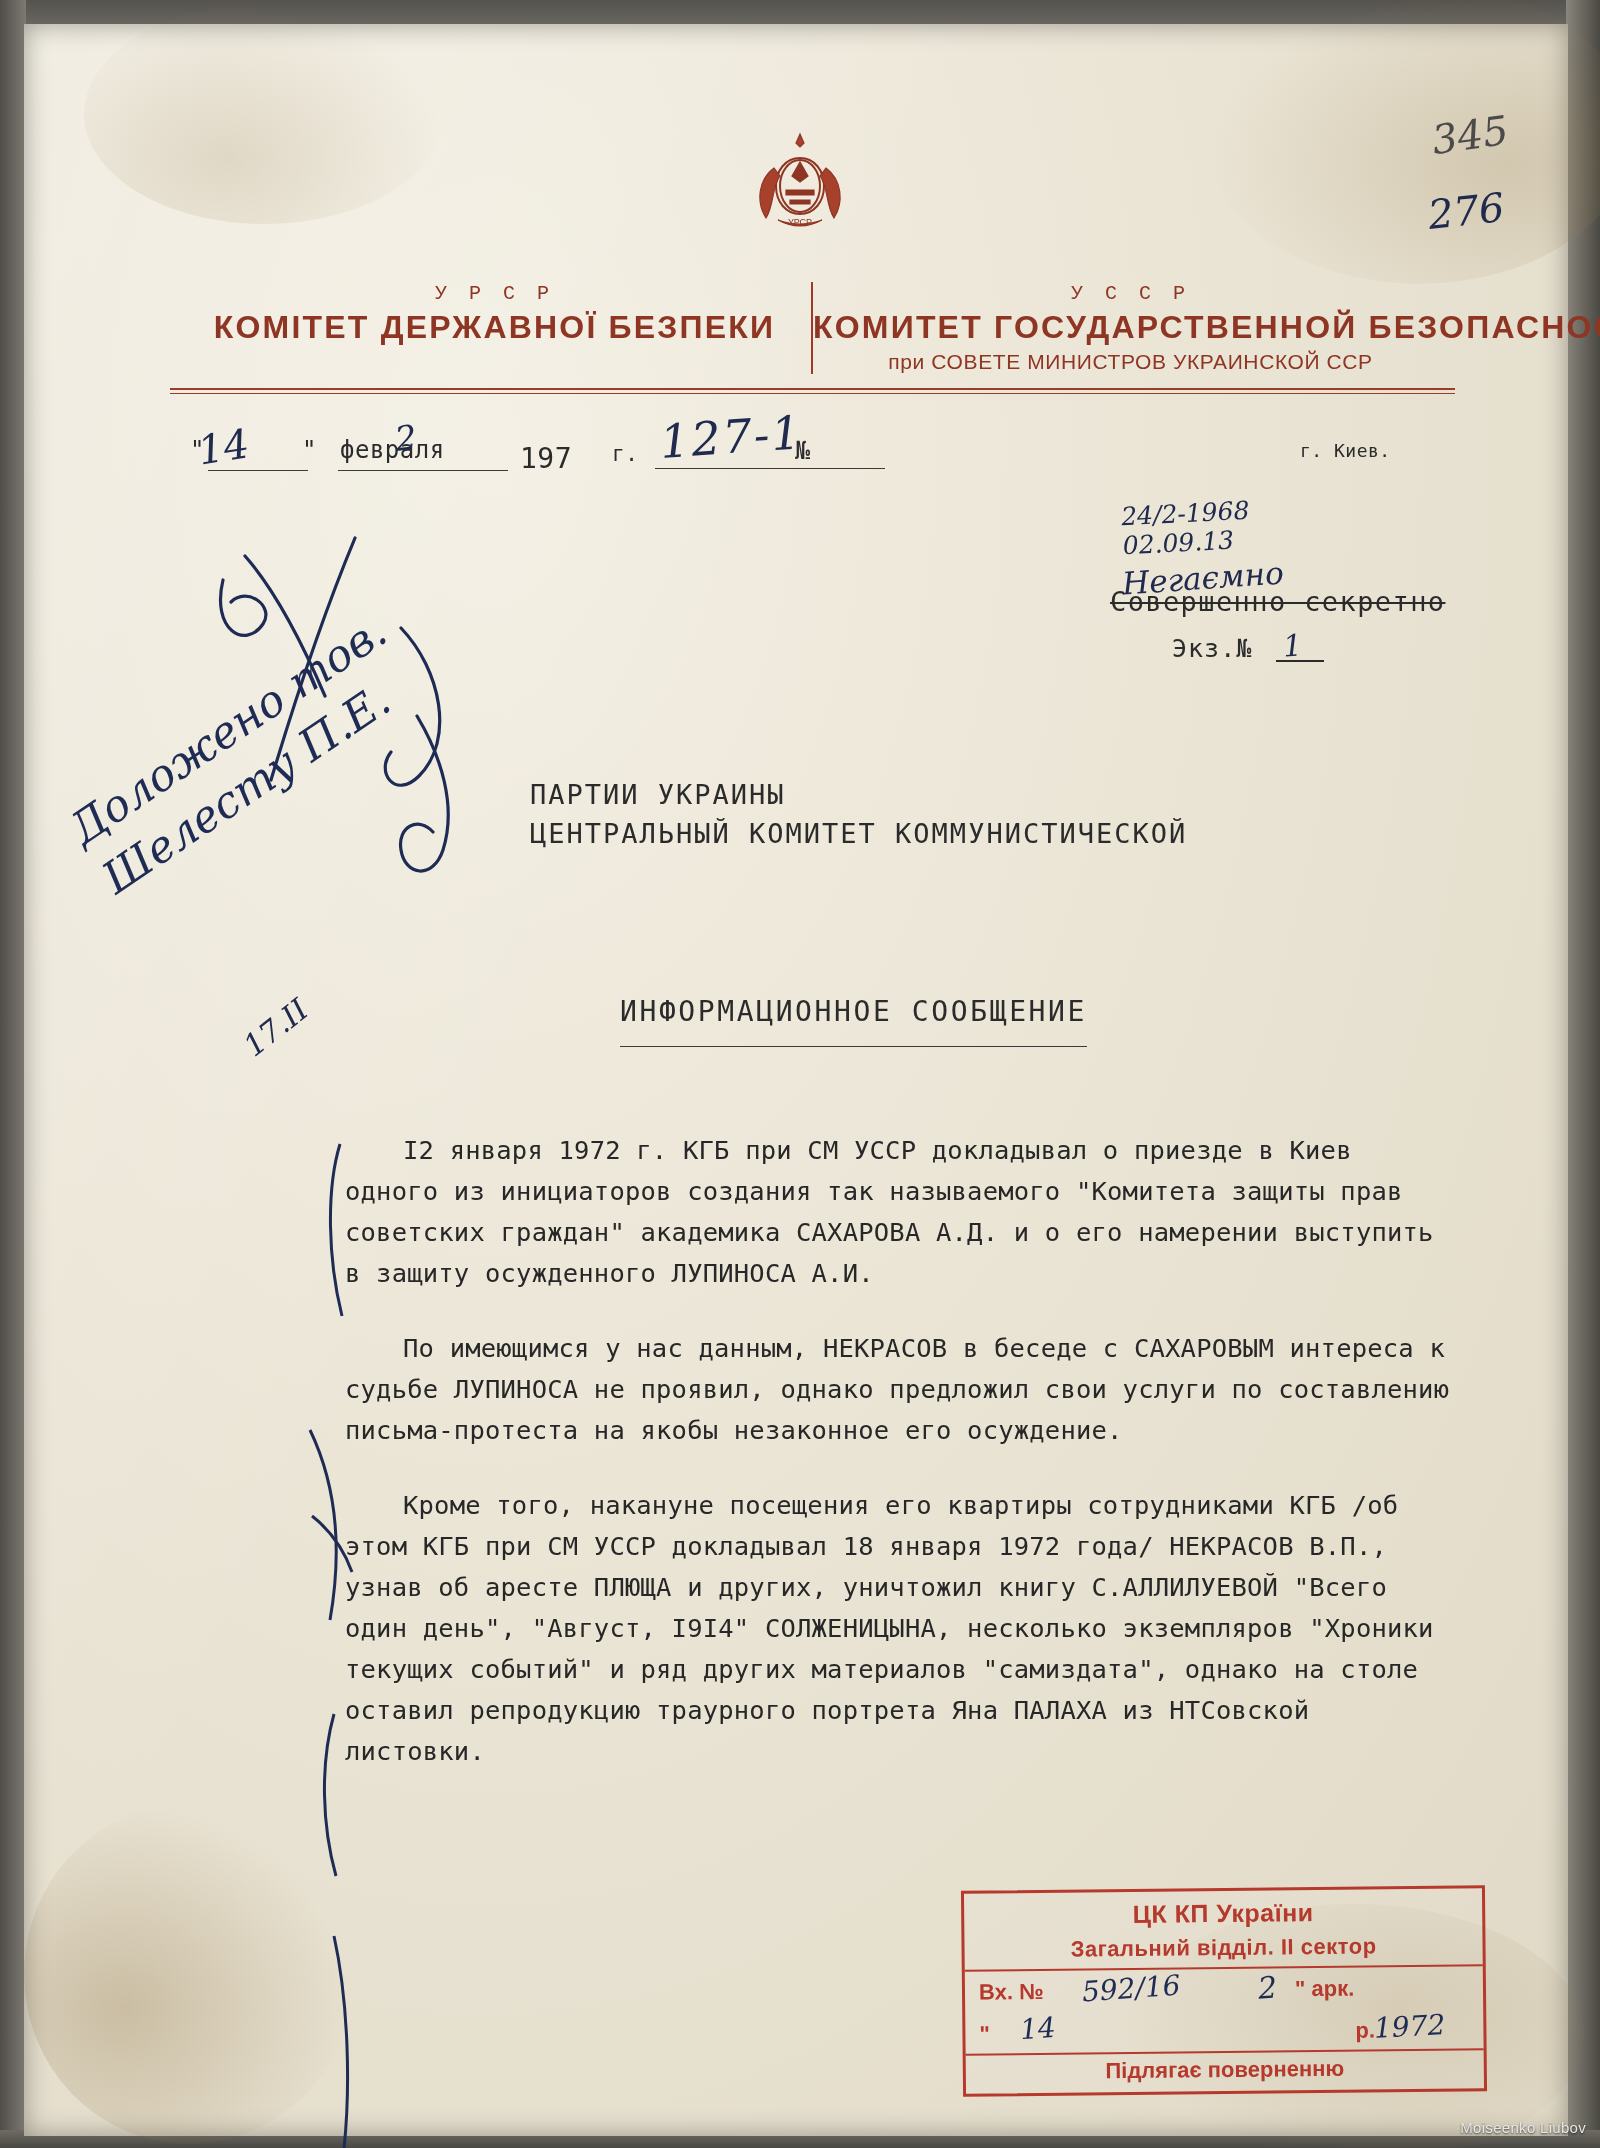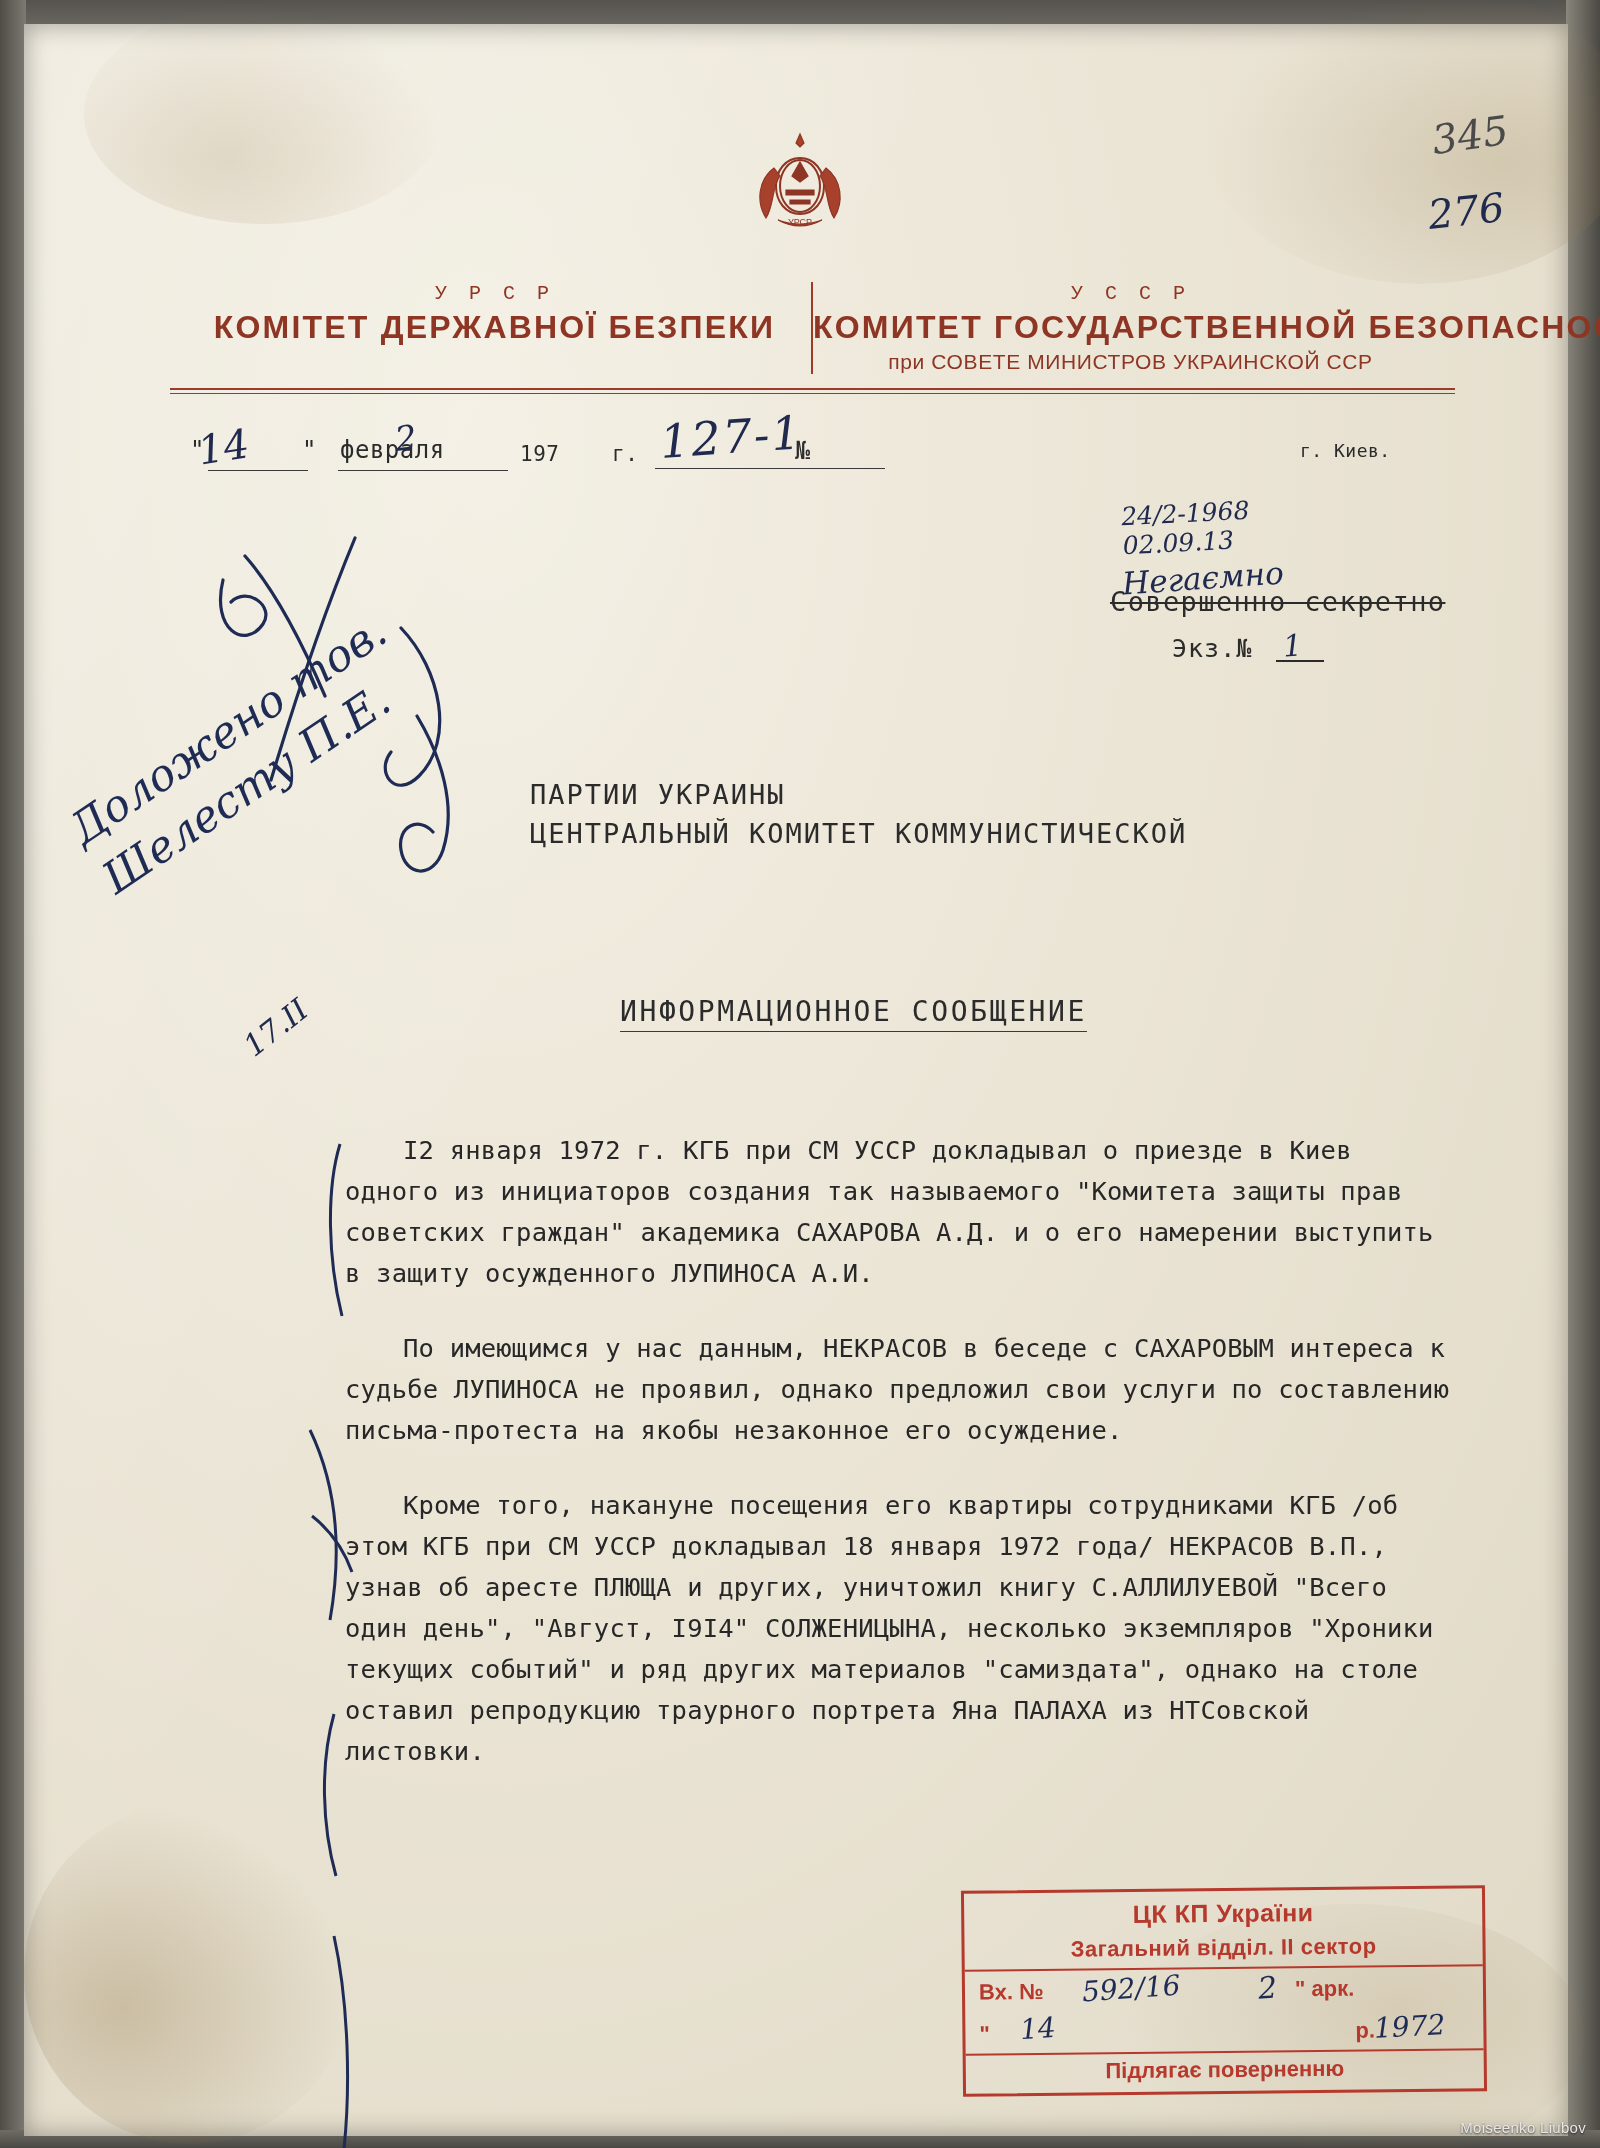--- a/index.html
+++ b/index.html
@@ -119,21 +119,21 @@
   
   #dateline {
     position: absolute;
     left: 180px; top: 430px;
     width: 1270px;
     height: 40px;
   }
   #dateline .quote-l { position:absolute; left: 10px; top: 6px; font-size: 24px; }
   #dateline .quote-r { position:absolute; left: 122px; top: 6px; font-size: 24px; }
   #dateline .month   { position:absolute; left: 160px; top: 6px; font-size: 24px; }
-  #dateline .year    { position:absolute; left: 340px; top: 12px; font-size: 21px; text-align: center; }
+  #dateline .year    { position:absolute; left: 340px; top: 12px; font-size: 28px; text-align: center; }
   #dateline .yearsuf { position:absolute; left: 432px; top: 12px; font-size: 21px; }
   #dateline .numsign { position:absolute; left: 615px; top: 6px; font-size: 25px; }
   #dateline .city    { position:absolute; left: 1120px; top: 10px; font-size: 18px; }
 
   .ul-line {
     position: absolute;
     border-bottom: 1.5px solid #3a3a3a;
   }
 
   
@@ -238,21 +238,21 @@
 
   
   #doctitle {
     position: absolute;
     left: 620px; top: 995px;
     font-family: "DejaVu Sans Mono", monospace;
     font-size: 28px;
     letter-spacing: 2.6px;
     color: #2b2b2b;
     border-bottom: 1.5px solid #3a3a3a;
-    padding-bottom: 3px;
+    padding-bottom: 18px;
   }
 
   
   #body {
     position: absolute;
     left: 345px; top: 1130px;
     width: 1110px;
   }
   #body p {
     margin: 0 0 34px 0;

